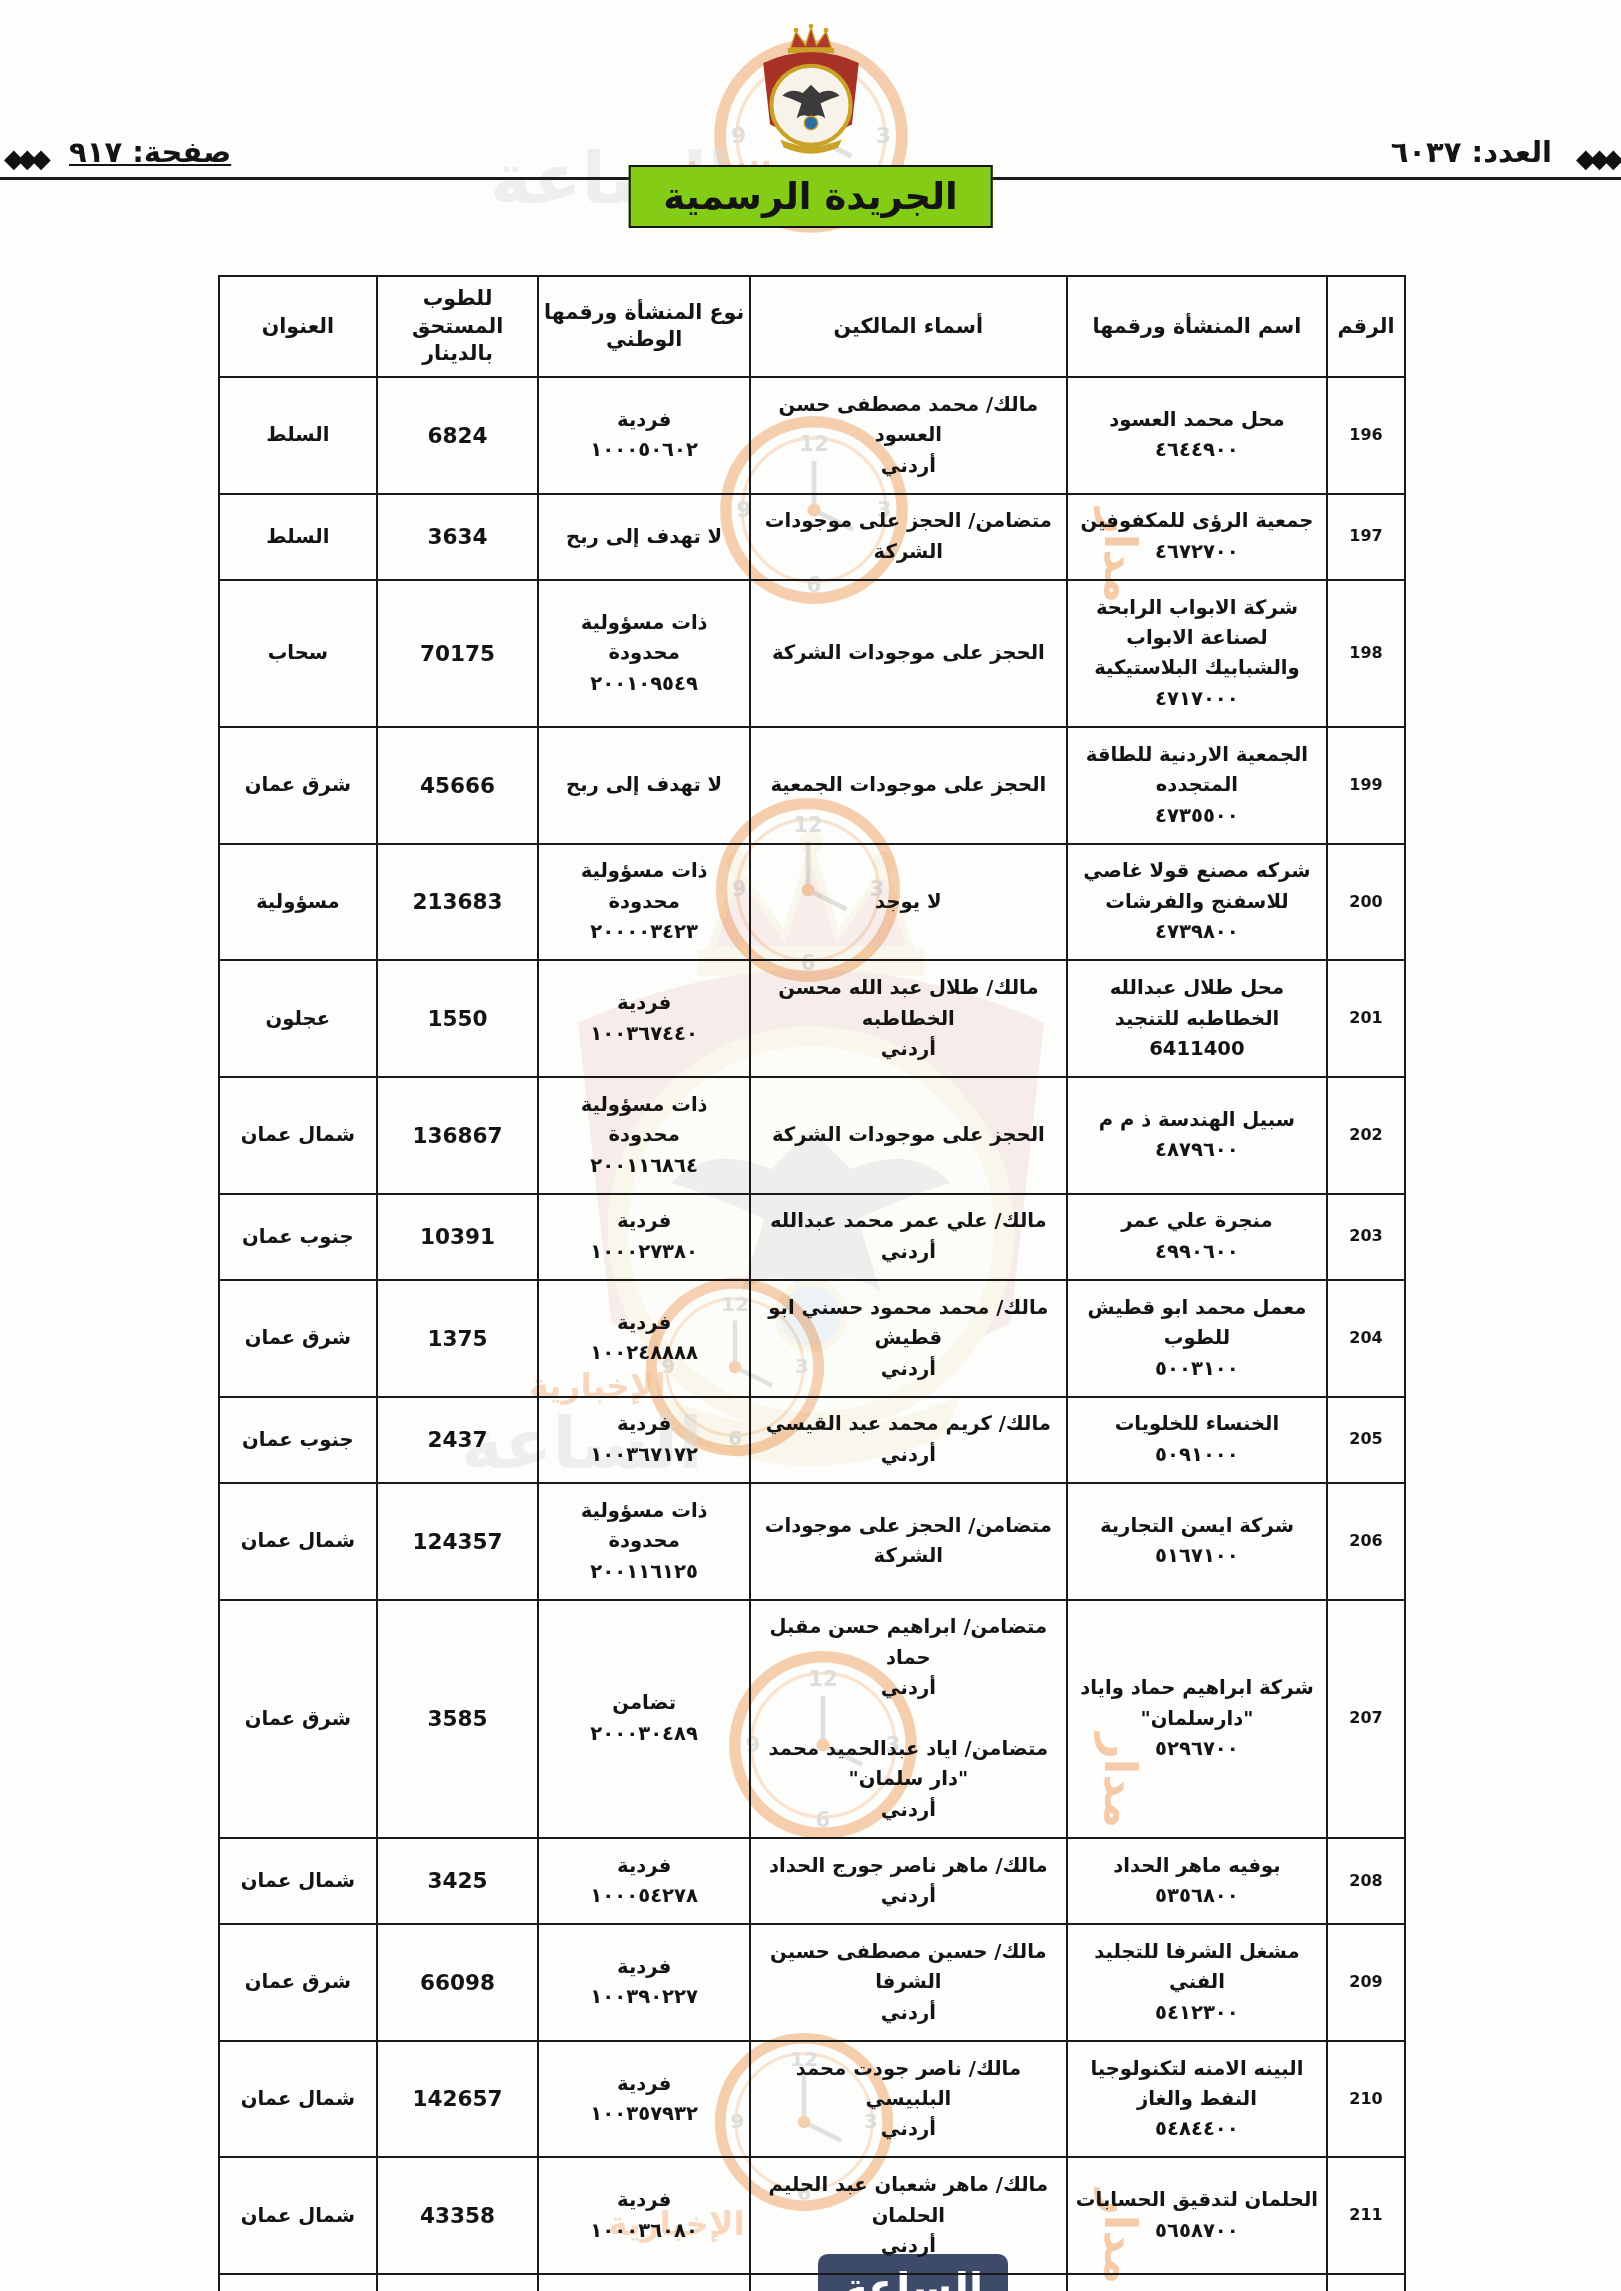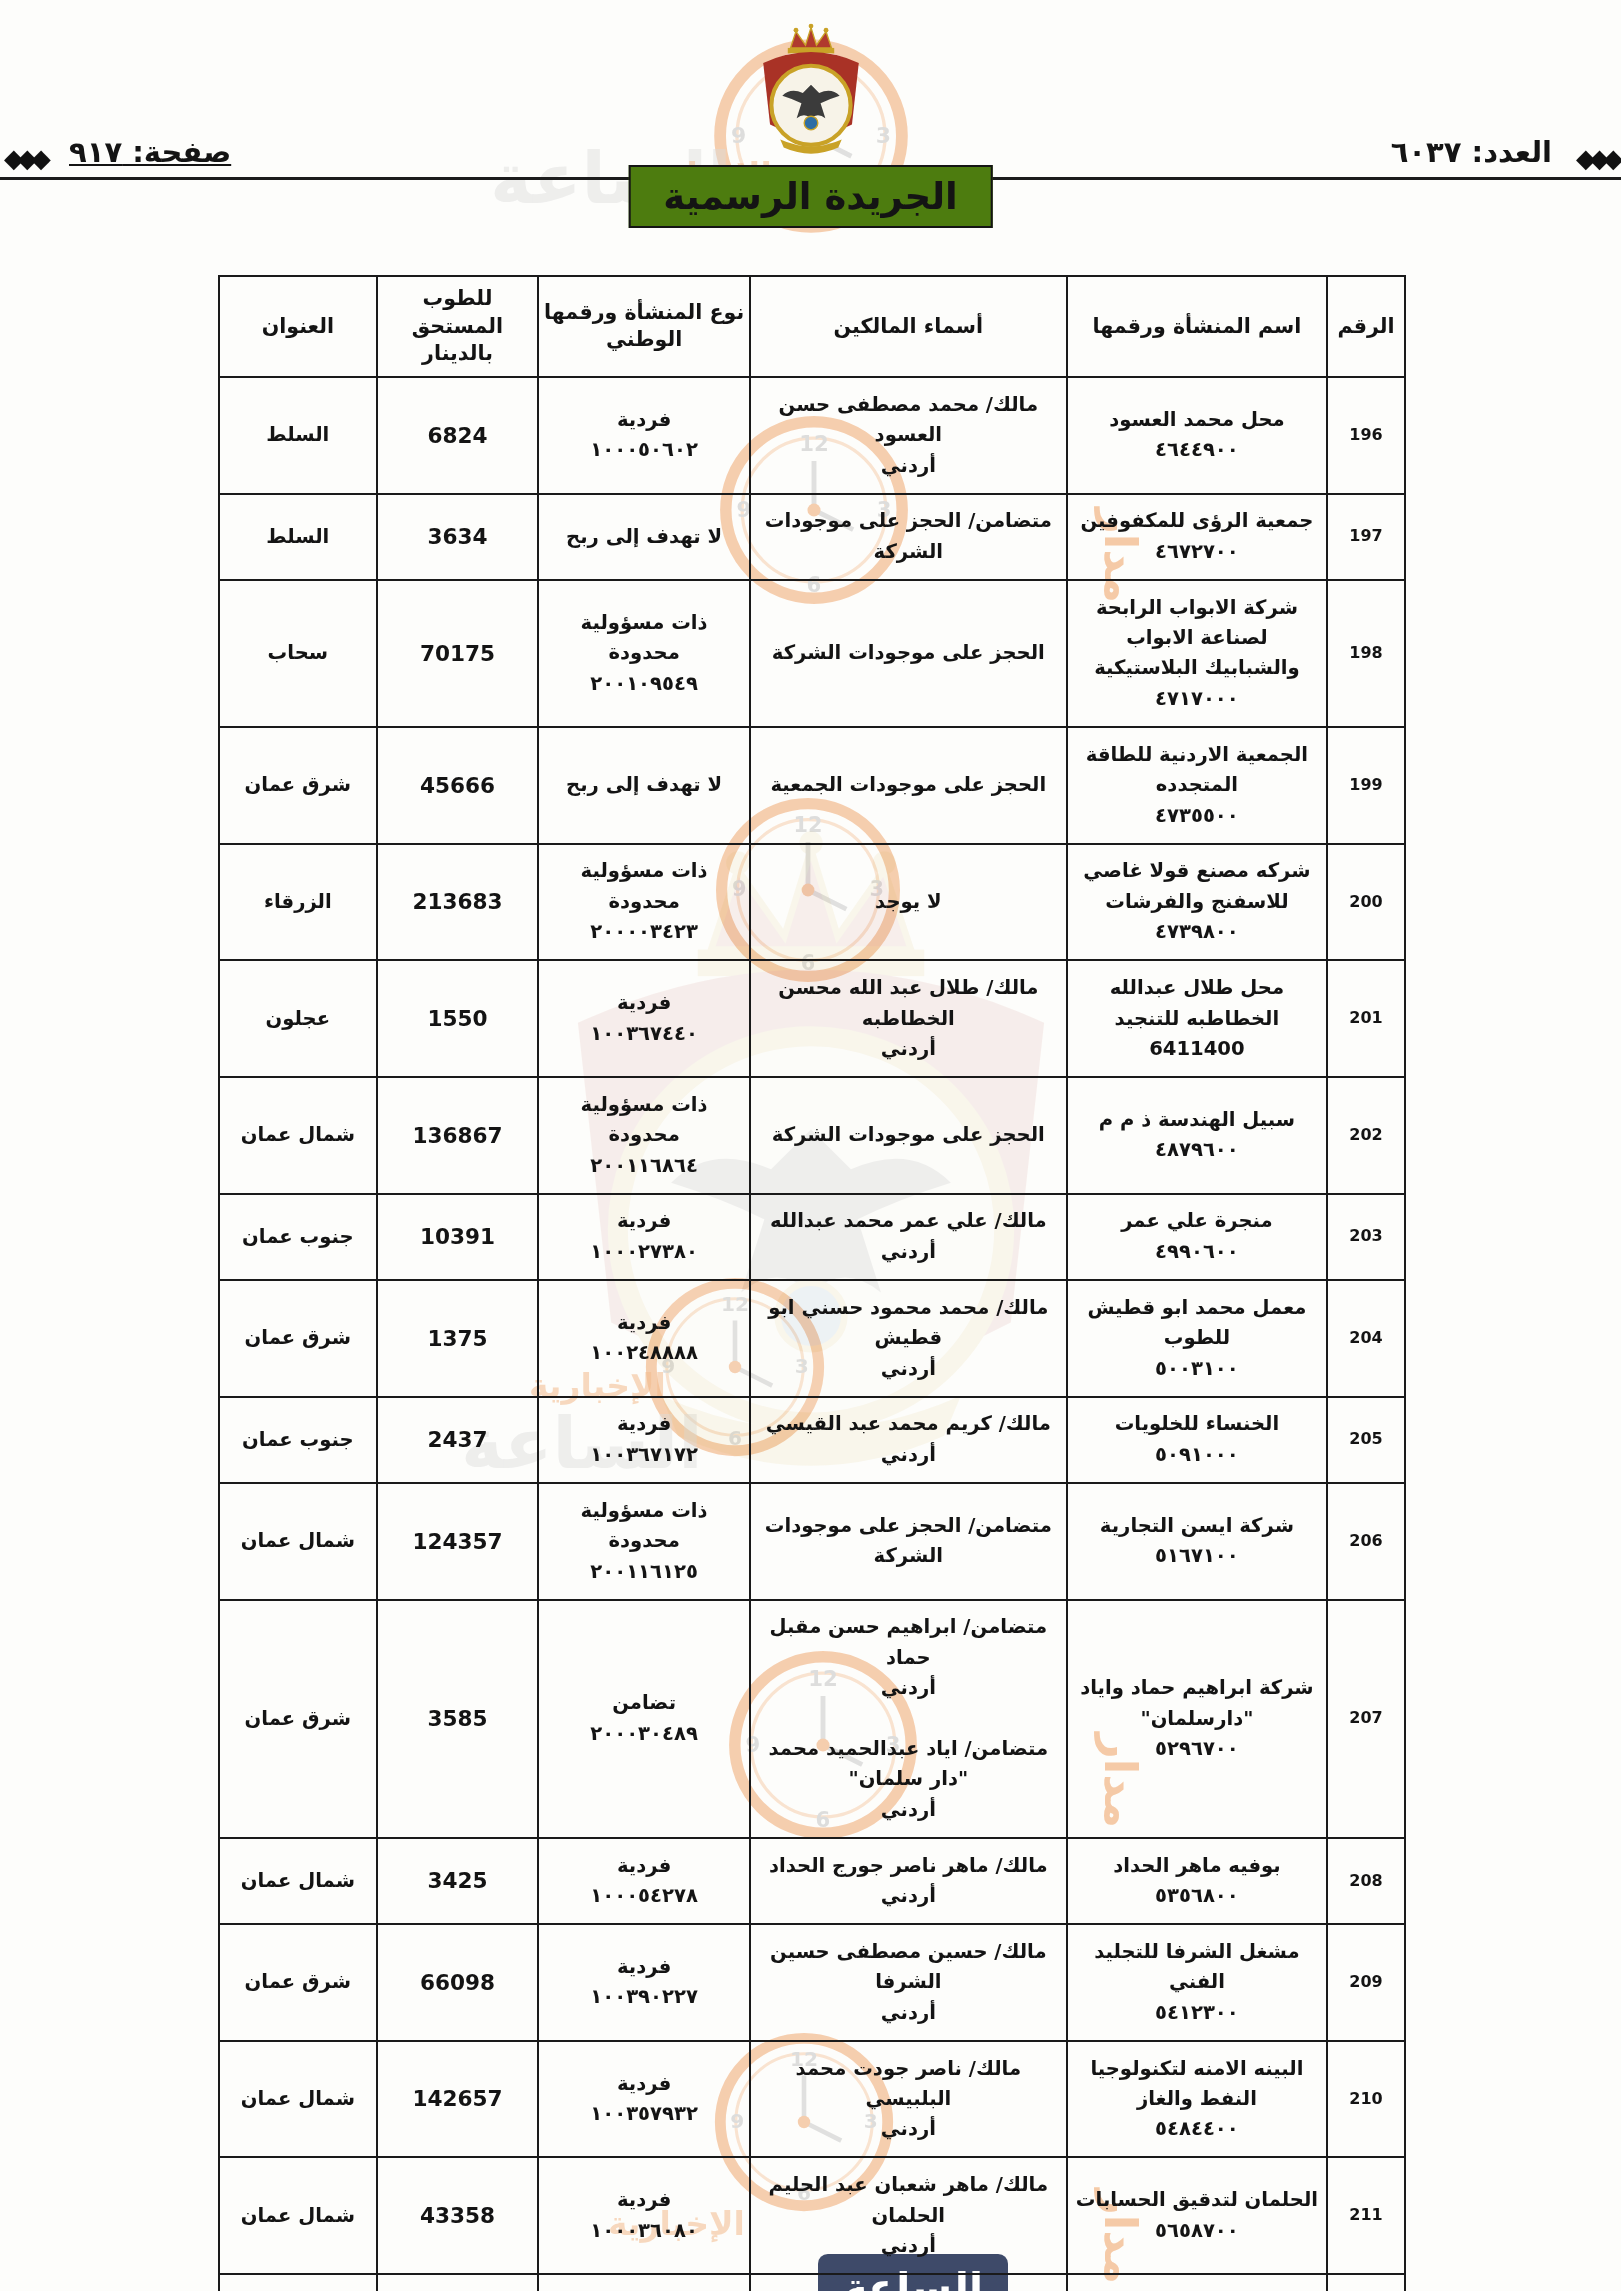--- a/index.html
+++ b/index.html
@@ -28,21 +28,21 @@
   
   .content { position: relative; z-index: 1; }
   .hdr-rule { position: absolute; top: 177px; left: 0; width: 1621px; height: 2.9px; background: #1c1c1c; }
   .issue-label { position: absolute; top: 135px; right: 69px; font-size: 29px; font-weight: bold; }
   .page-label  { position: absolute; top: 135px; left: 69px;  font-size: 29px; font-weight: bold; text-decoration: underline; }
   .orn { position: absolute; top: 143px; font-size: 25.5px; letter-spacing: -5.9px; color: #111; }
   .orn-right { right: 3.9px; }
   .orn-left  { left: 3.9px; }
   .title-box {
     position: absolute; top: 165px; left: 50%; transform: translateX(-50%);
-    border: 2.9px solid #141414; background: #4d7c0f;
+    border: 2.9px solid #141414; background: #84cc16;
     padding: 7.8px 33px; font-size: 37px; font-weight: bold; z-index: 2; white-space: nowrap;
   }
   .emblem-top { position: absolute; top: 21.6px; left: 50%; transform: translateX(-50%); z-index: 2; }
 
   
   table.gazette {
     position: absolute; top: 275px; left: 218px; width: 1188px;
     border-collapse: collapse; direction: rtl; z-index: 1;
   }
   .gazette th, .gazette td {
@@ -257,21 +257,21 @@
     </tr>
 
     <tr>
       <td class="c-num">200</td>
       <td class="c-est">شركه مصنع قولا غاصي للاسفنج والفرشات
 ٤٧٣٩٨٠٠</td>
       <td class="c-own">لا يوجد</td>
       <td class="c-type">ذات مسؤولية محدودة
 ٢٠٠٠٠٣٤٢٣</td>
       <td class="c-amt">213683</td>
-      <td class="c-addr">الزرقاء</td>
+      <td class="c-addr">مسؤولية</td>
     </tr>
 
     <tr>
       <td class="c-num">201</td>
       <td class="c-est">محل طلال عبدالله الخطاطبه للتنجيد
 6411400</td>
       <td class="c-own">مالك/ طلال عبد الله محسن الخطاطبه
 أردني</td>
       <td class="c-type">فردية
 ١٠٠٣٦٧٤٤٠</td>

